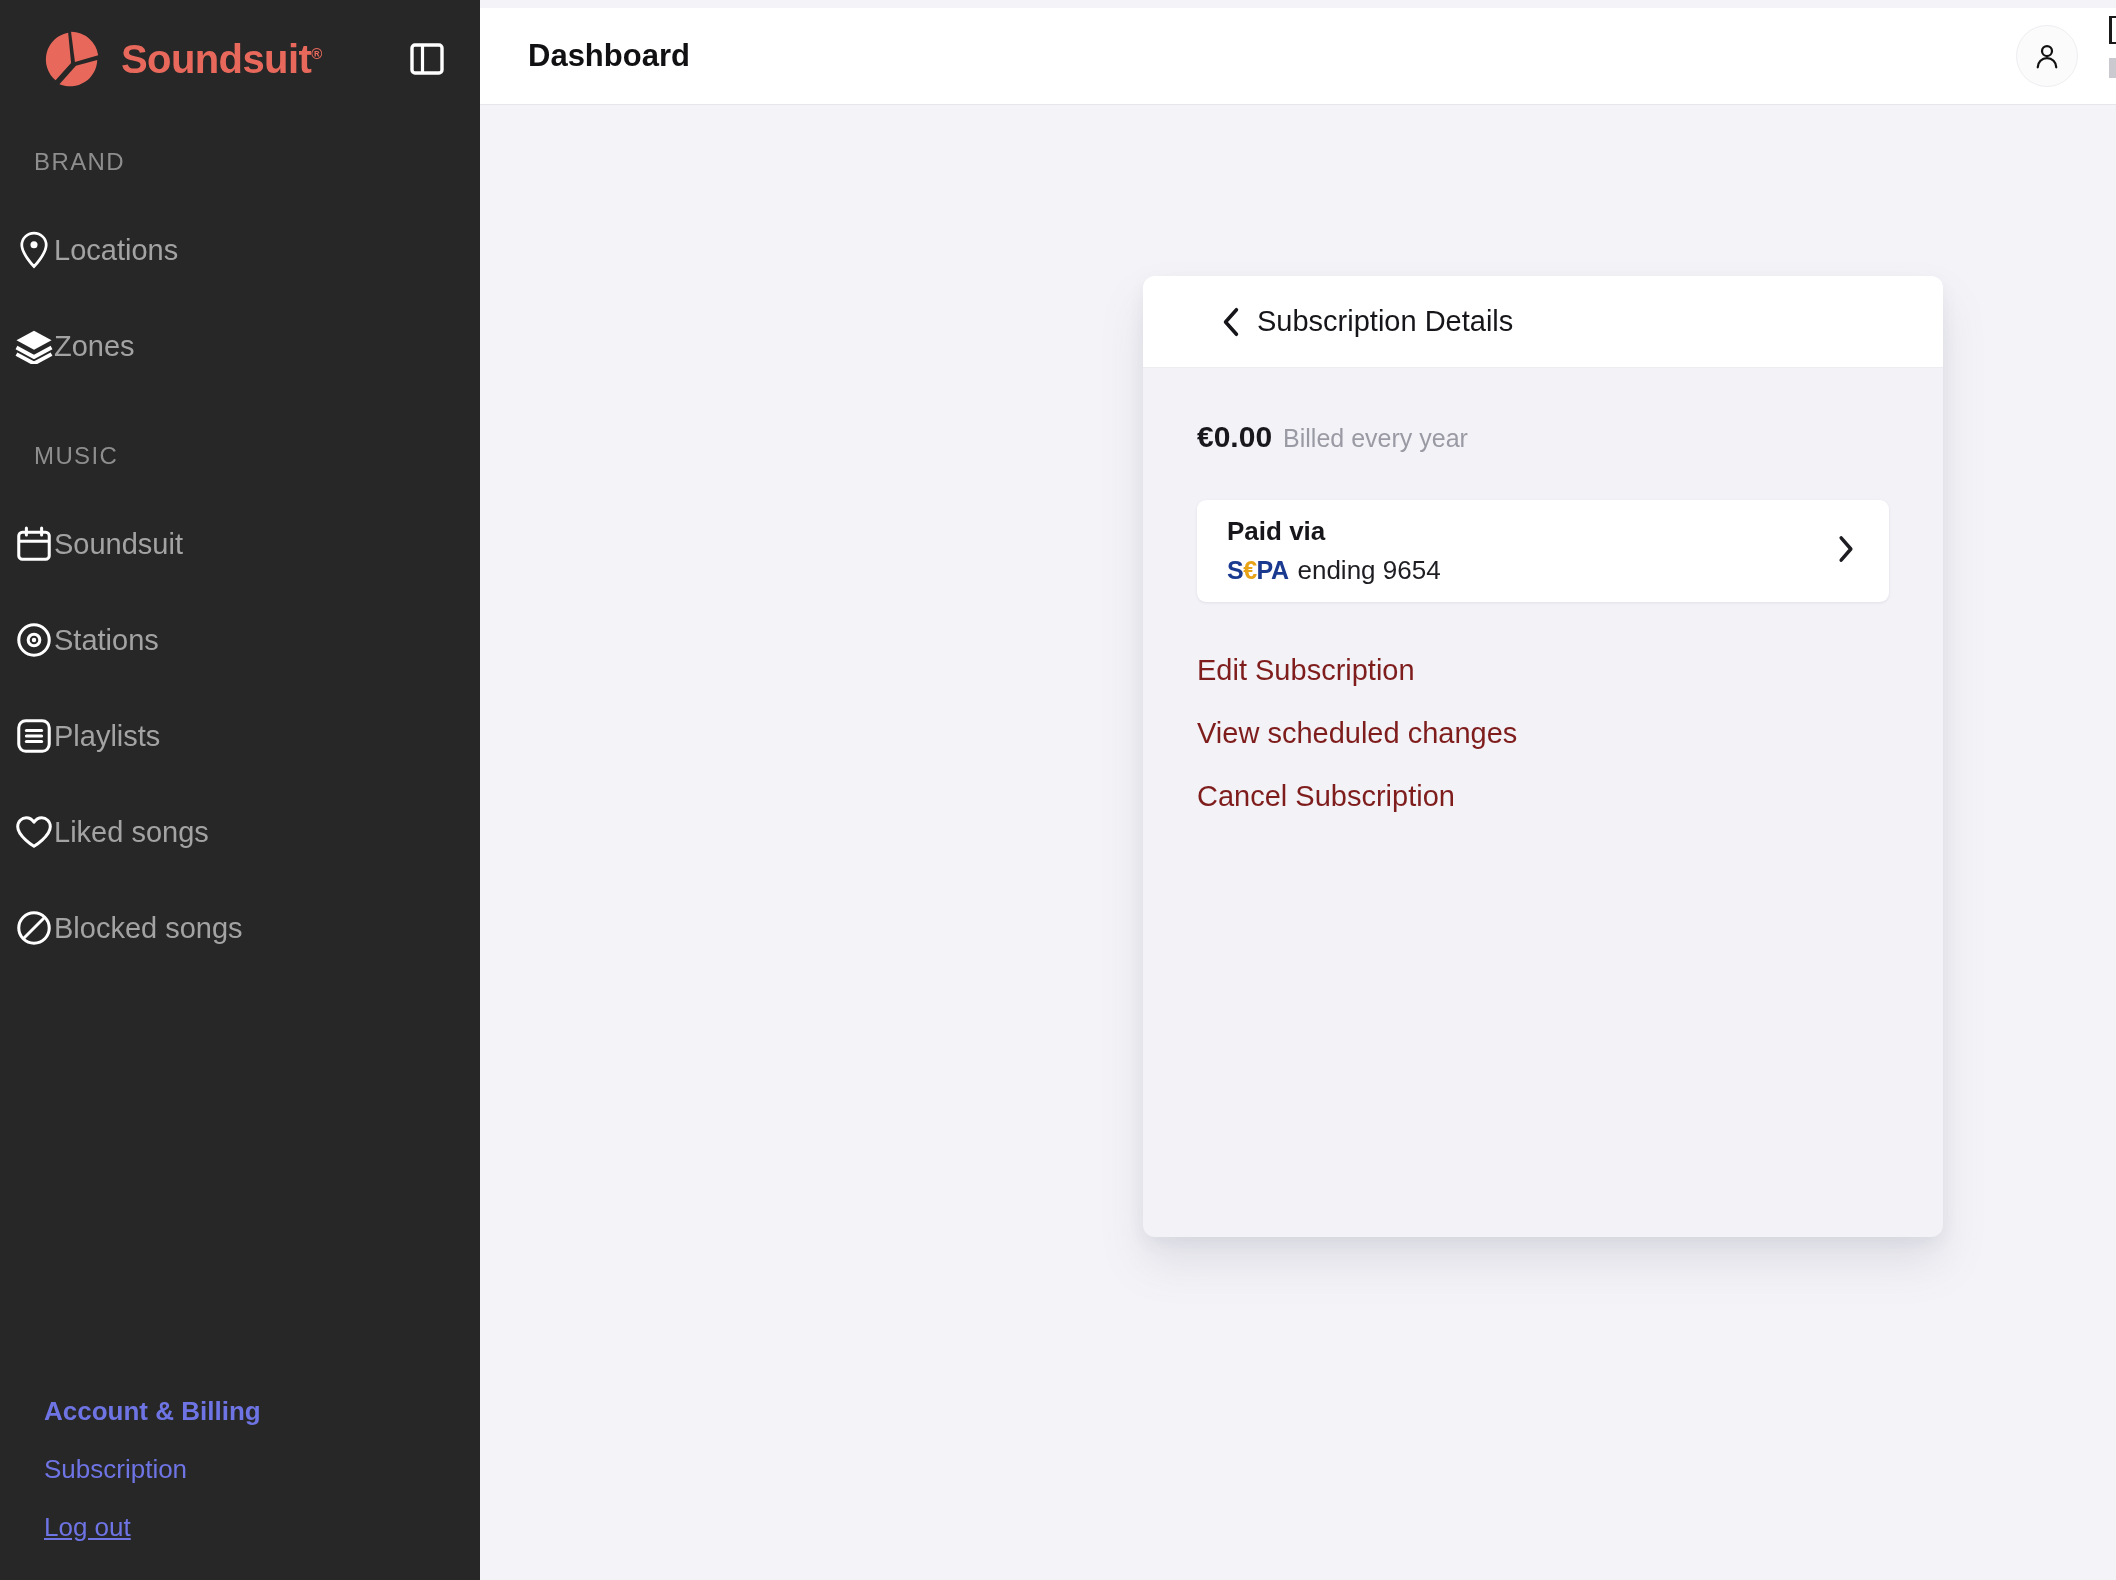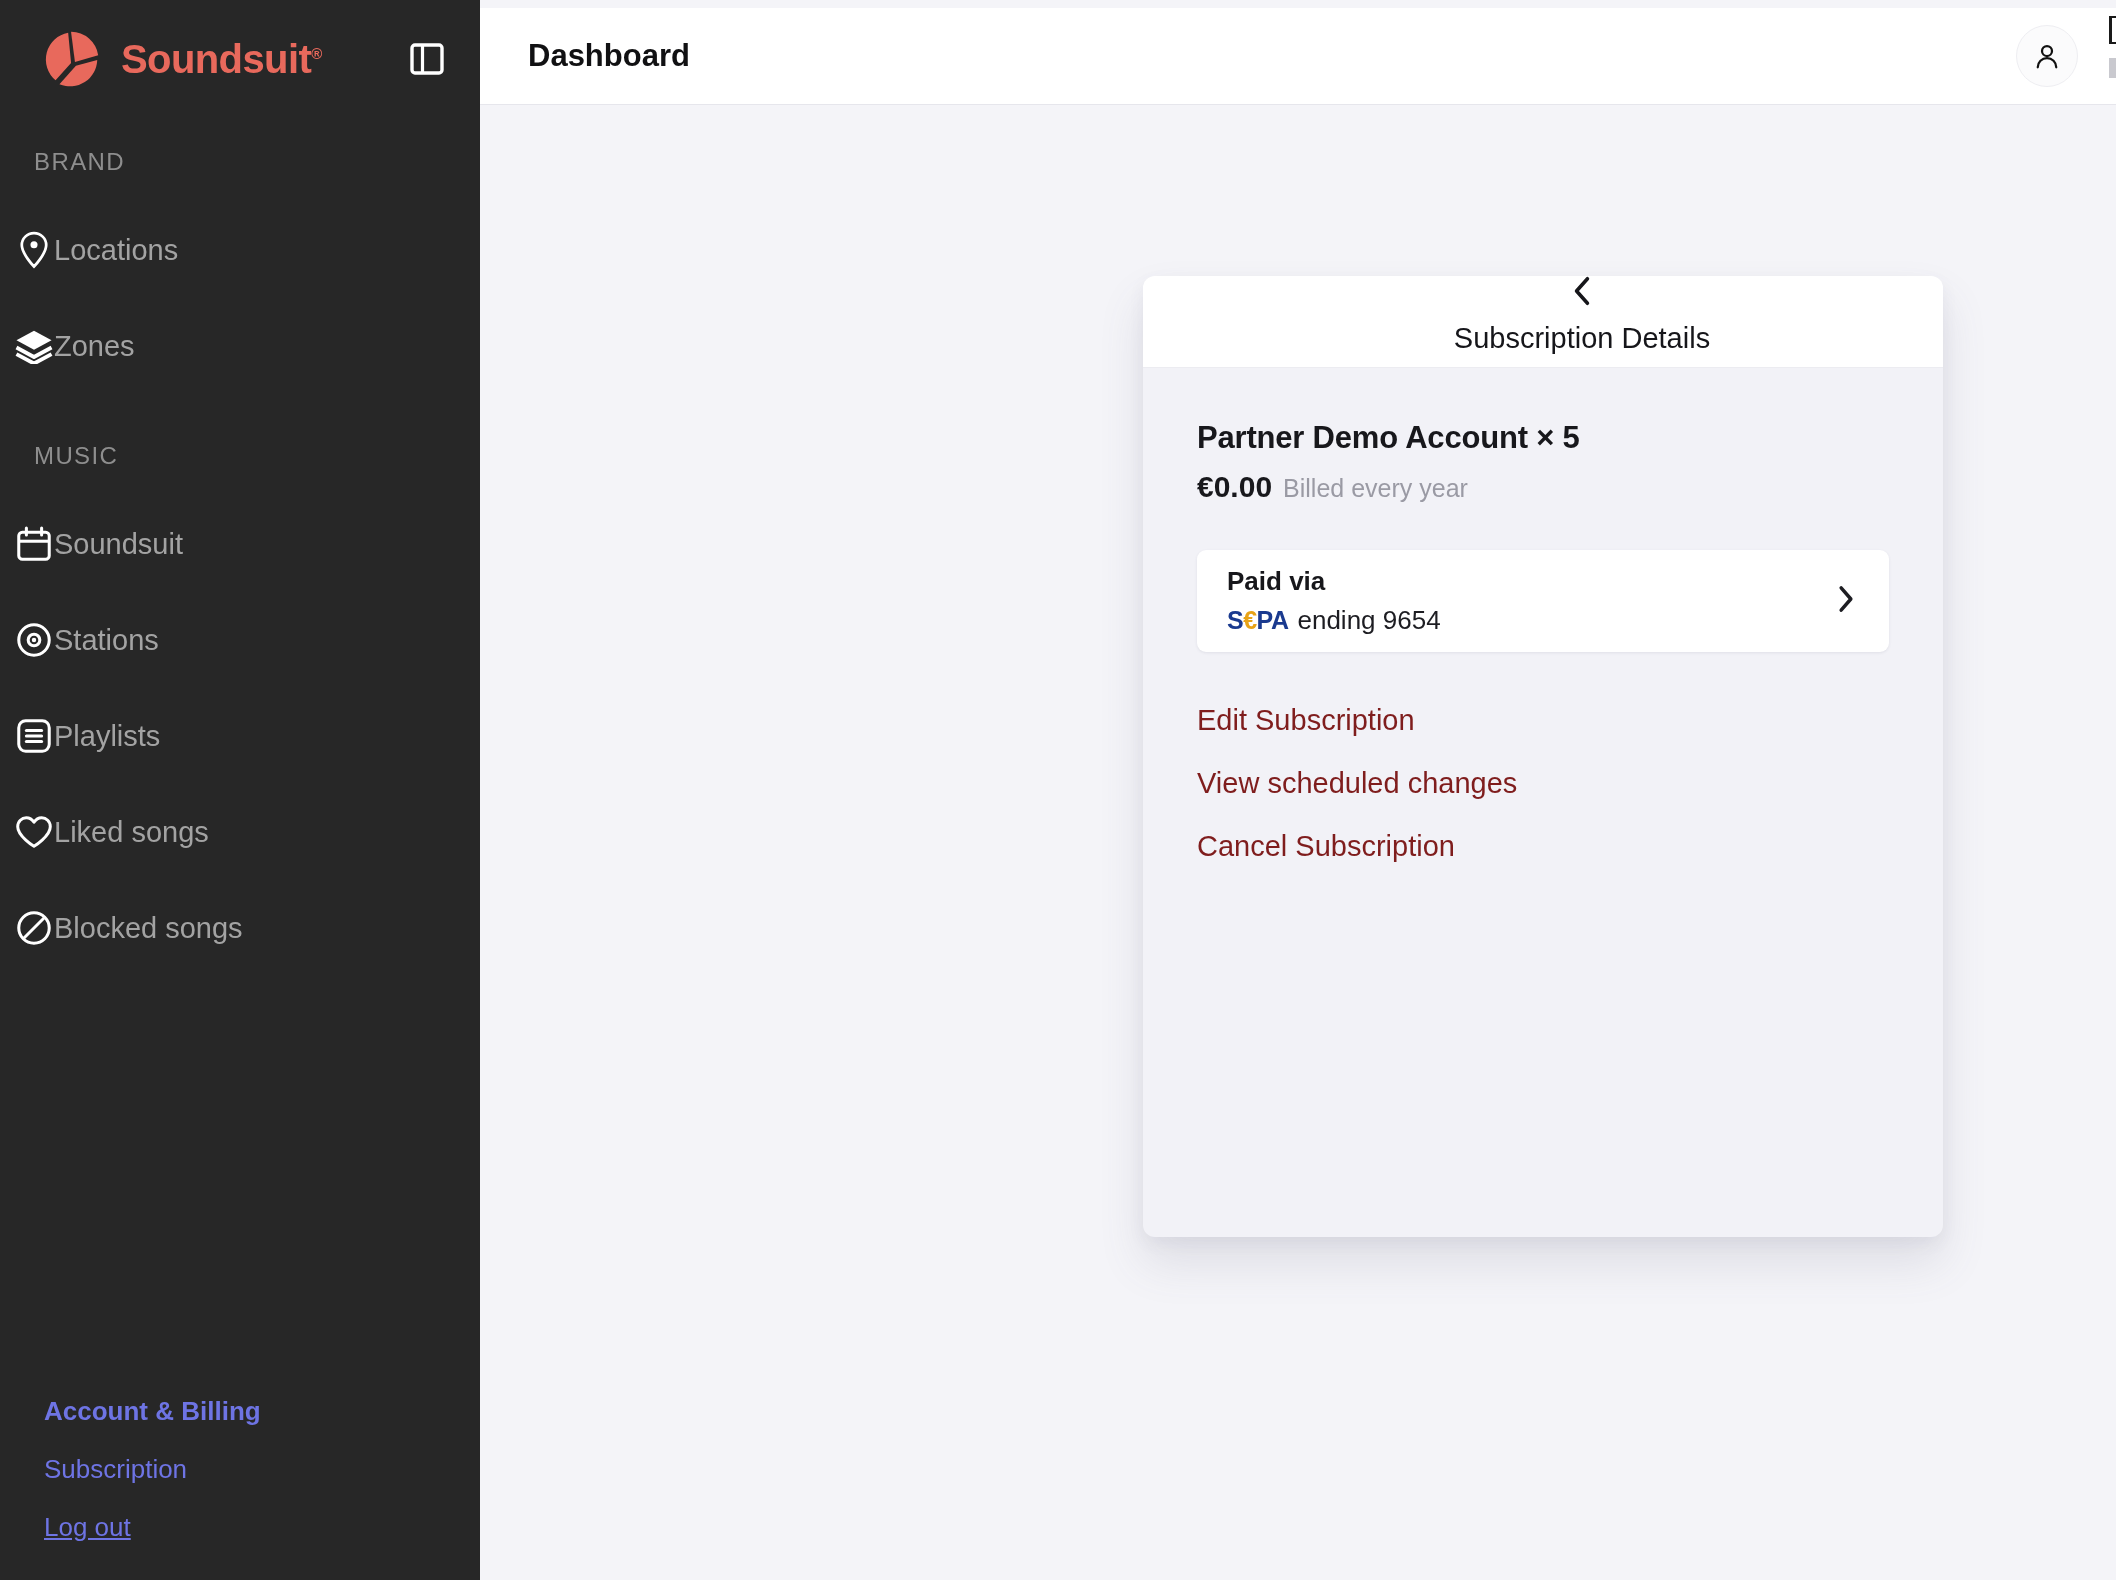--- a/index.html
+++ b/index.html
@@ -109,21 +109,21 @@
     width: 800px; height: 961px;
     border-radius: 12px;
     background: #f2f2f7;
     box-shadow: 0 26px 46px rgba(90,90,120,0.14), 0 6px 16px rgba(90,90,120,0.07);
     overflow: hidden;
   }
   .sub-card-header {
     height: 92px; background: #ffffff;
     border-bottom: 1px solid #ececf1;
     display: flex; align-items: center;
-    padding-left: 78px; gap: 16px; flex-direction: column;
+    padding-left: 78px; gap: 16px;
   }
   .back-chevron { display: flex; align-items: center; cursor: pointer; }
   .sub-card-header-title { font-size: 29px; color: #16161a; }
   .sub-card-body { padding: 52px 54px 0 54px; }
 
   .plan-title {
     font-size: 31px; font-weight: bold; color: #18181c;
     letter-spacing: -0.2px; margin-bottom: 14px;
   }
   .plan-price-row { display: flex; align-items: baseline; gap: 11px; margin-bottom: 46px; }
@@ -295,21 +295,20 @@
           <span class="back-chevron">
             <svg width="20" height="30" viewBox="0 0 14 22">
               <path d="M11 2 L3 11 L11 20" fill="none" stroke="#16161a" stroke-width="2.6" stroke-linecap="round" stroke-linejoin="round"></path>
             </svg>
           </span>
           <span class="sub-card-header-title">Subscription Details</span>
         </div>
 
         <div class="sub-card-body">
 
-          <div class="plan-title">Partner Demo Account × 5</div>
 
           <div class="plan-price-row">
             <span class="plan-price">€0.00</span>
             <span class="plan-period">Billed every year</span>
           </div>
 
           <div class="pay-card">
             <div class="pay-left">
               <span class="pay-title">Paid via</span>
               <span class="pay-sub">

